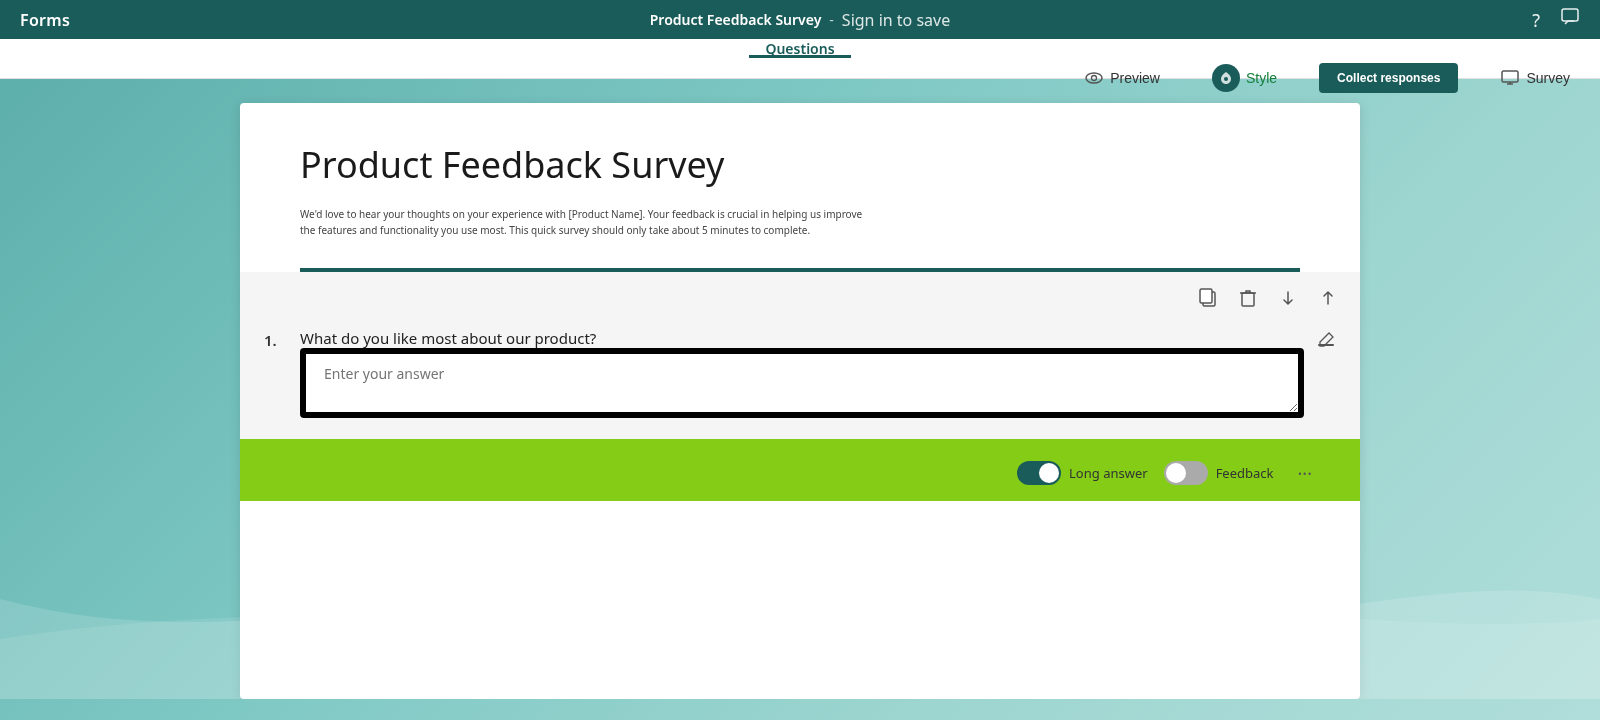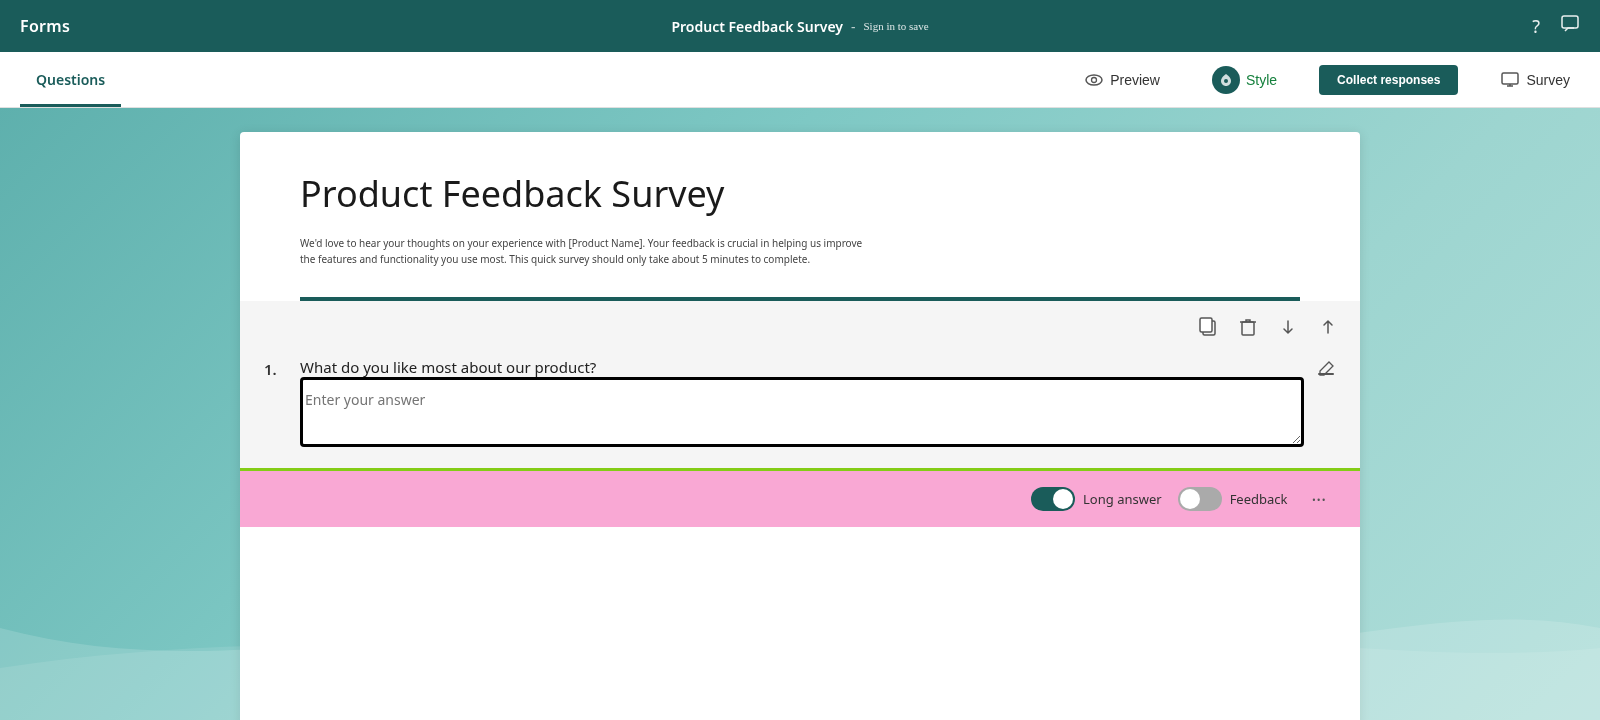--- a/index.html
+++ b/index.html
@@ -18,21 +18,21 @@
       bottom: 0;
       left: 0;
       width: 100%;
       height: 180px;
       pointer-events: none;
     }
 
     
     .top-bar {
       background-color: #1a5c5a;
-      height: 52px;
+      height: 39px;
       display: flex;
       align-items: center;
       padding: 0 20px;
       position: relative;
       z-index: 10;
     }
     .top-bar-logo {
       color: white;
       font-size: 16px;
       font-weight: 600;
@@ -50,47 +50,47 @@
       color: white;
       font-size: 14px;
       font-weight: 600;
     }
     .top-bar-separator {
       color: rgba(255,255,255,0.7);
       font-size: 14px;
     }
     .top-bar-signin {
       color: rgba(255,255,255,0.85);
-      font-size: 11px;
-      cursor: pointer;
-      font-family: Liberation Serif, serif;
+      font-size: 16px;
+      cursor: pointer;
     }
     .top-bar-actions {
       margin-left: auto;
       display: flex;
       align-items: center;
       gap: 20px;
     }
     .top-bar-icon {
       color: white;
       font-size: 18px;
       cursor: pointer;
       opacity: 0.9;
     }
 
     
     .nav-bar {
       background-color: white;
-      height: 56px;
+      height: 40px;
       display: flex;
       align-items: center;
       padding: 0 20px;
       border-bottom: 1px solid #e0e0e0;
       position: relative;
       z-index: 10;
+      flex-direction: column;
     }
     .nav-tabs {
       display: flex;
       align-items: center;
       gap: 0;
       height: 100%;
     }
     .nav-tab {
       padding: 0 16px;
       height: 100%;
@@ -259,44 +259,44 @@
       flex: 1;
     }
     .question-text {
       font-size: 15px;
       color: #222;
       margin-bottom: 0;
     }
     .answer-input {
       width: 100%;
       min-height: 70px;
-      border: 3px solid #000000;
-      border-radius: 4px;
-      padding: 10px 2px;
+      border: 6px solid #000000;
+      border-radius: 4px;
+      padding: 10px 18px;
       font-size: 14px;
       color: #999;
       background: white;
       resize: vertical;
       font-family: inherit;
     }
     .question-edit-icon {
       color: #555;
       font-size: 18px;
       cursor: pointer;
       padding-top: 2px;
     }
 
     .question-footer {
-      background: #f9a8d4;
-      padding: 12px 26px;
+      background: #84cc16;
+      padding: 12px 40px;
       display: flex;
       justify-content: flex-end;
       align-items: center;
       gap: 16px;
-      border-top: 3px solid #84cc16;
+      border-top: 6px solid #84cc16;
     }
 
     
     .toggle-group {
       display: flex;
       align-items: center;
       gap: 8px;
     }
     .toggle-switch {
       width: 44px;

